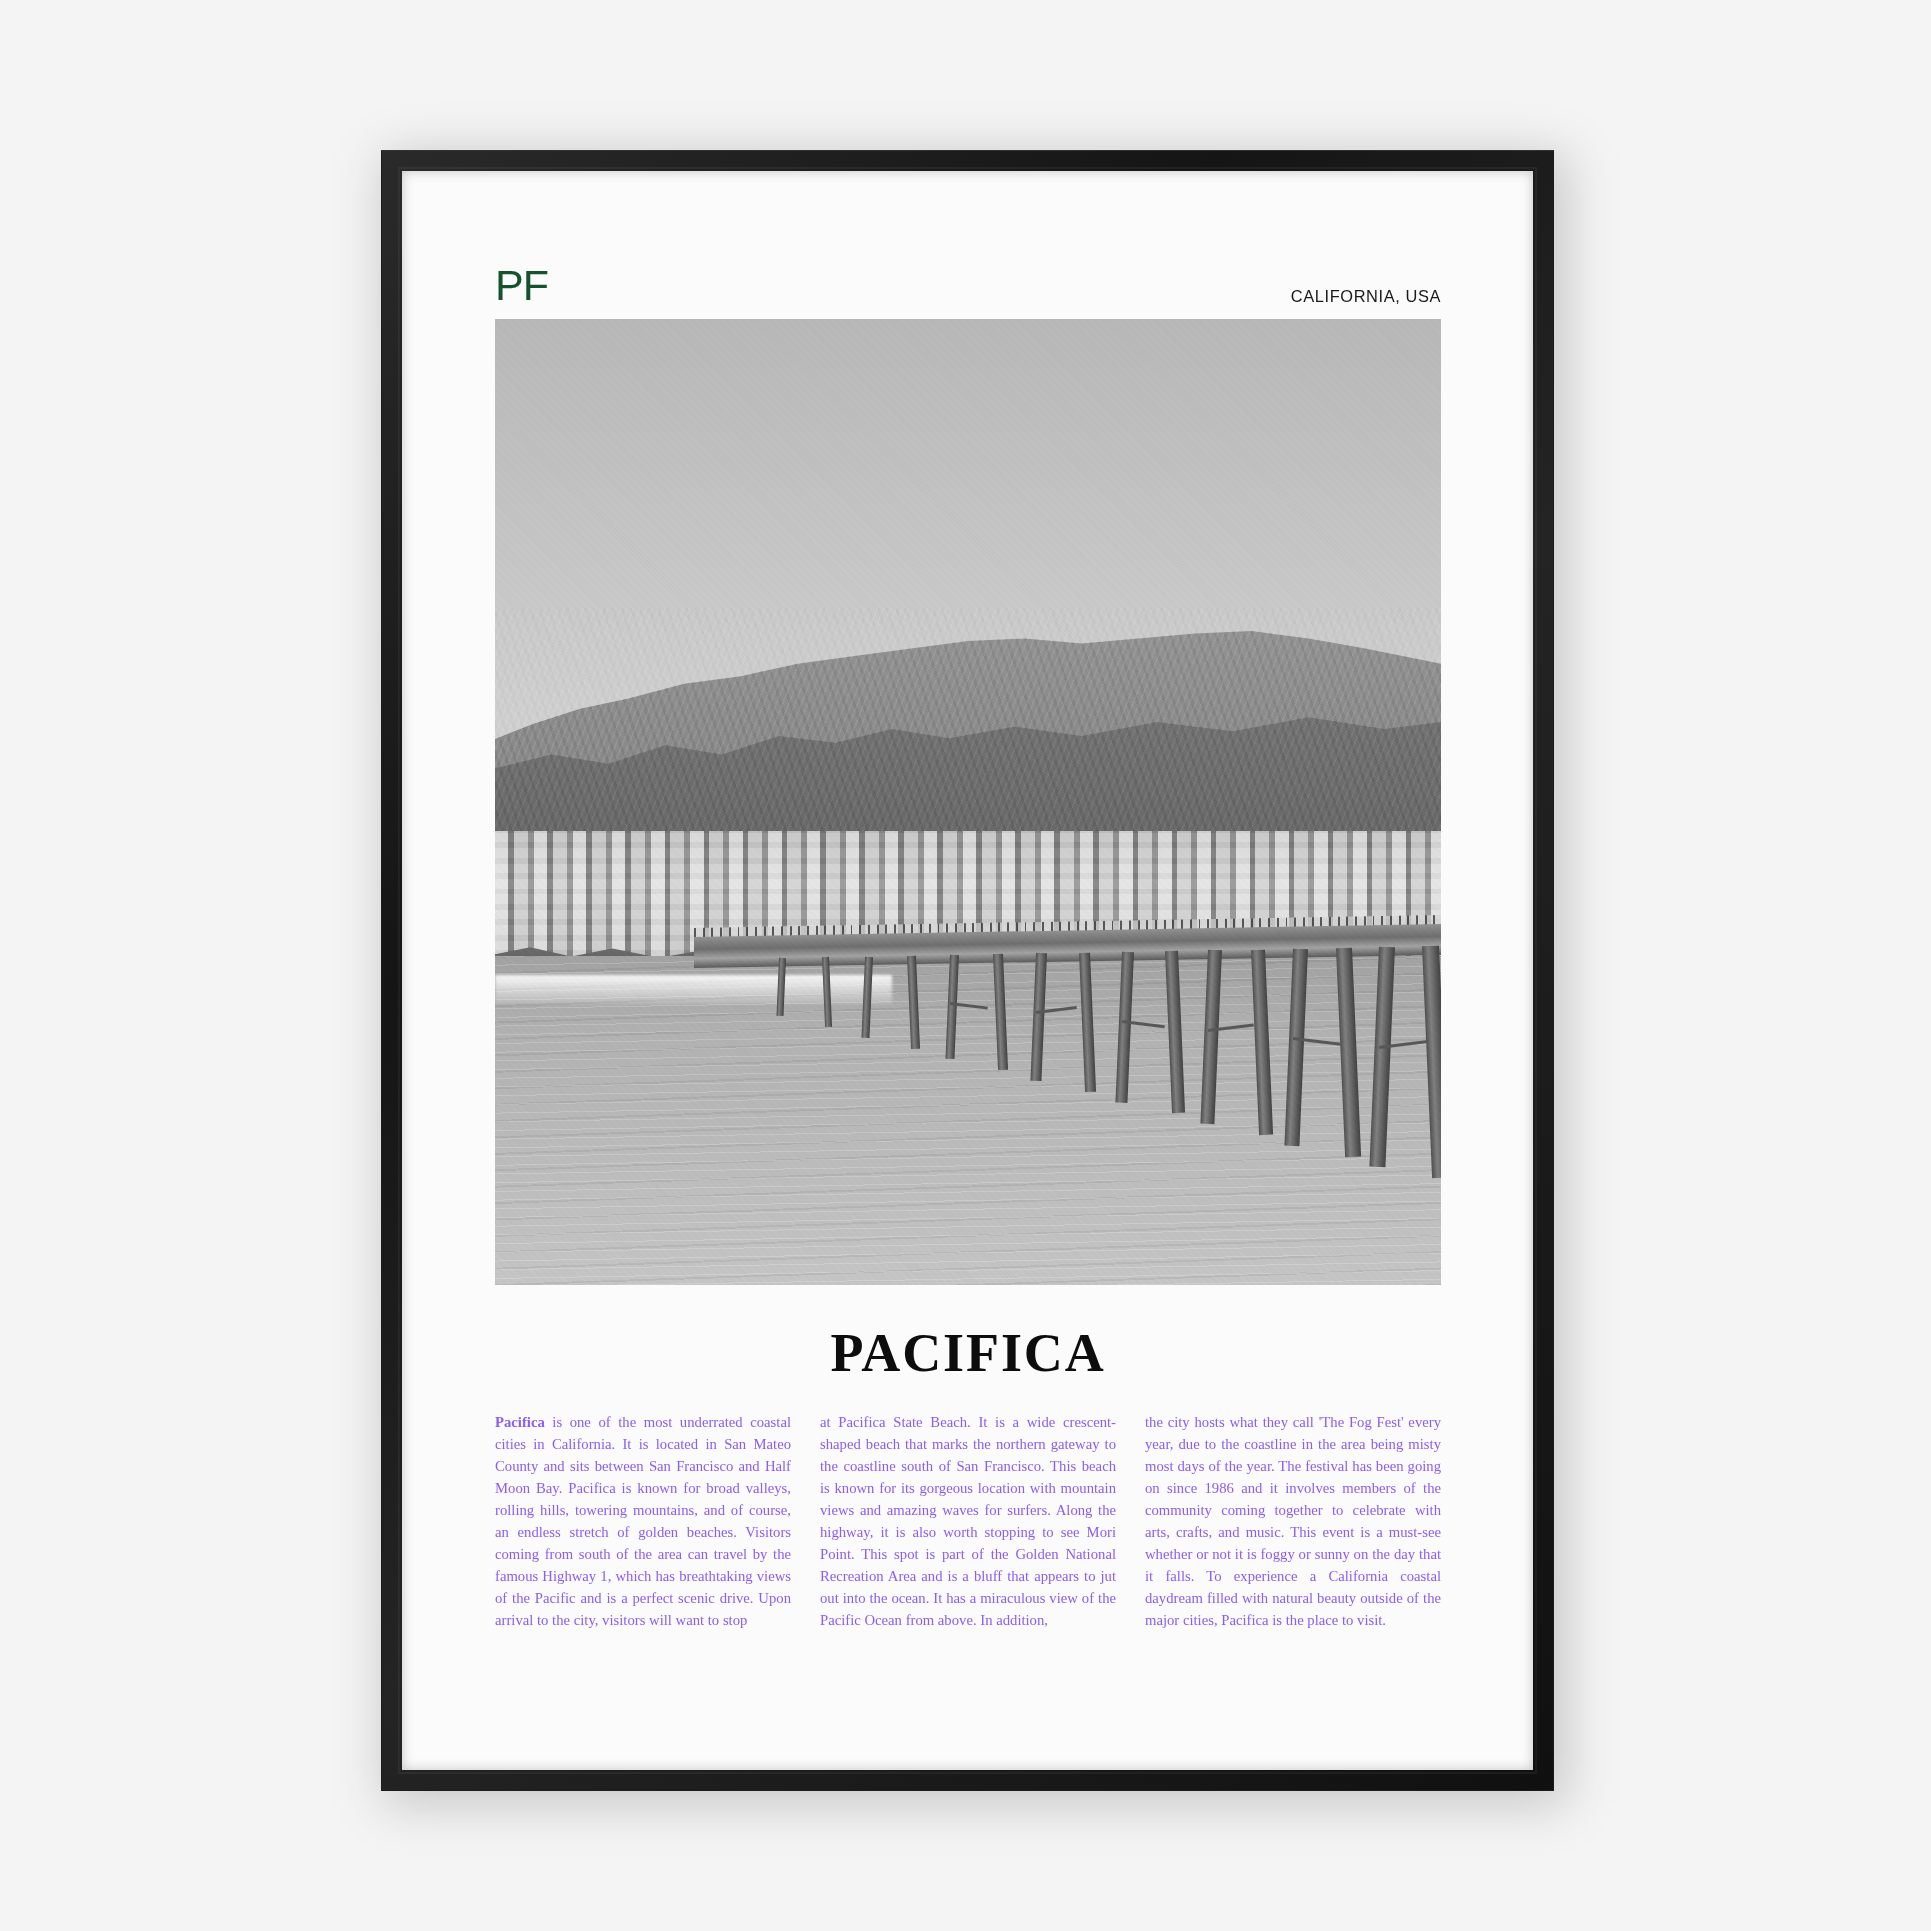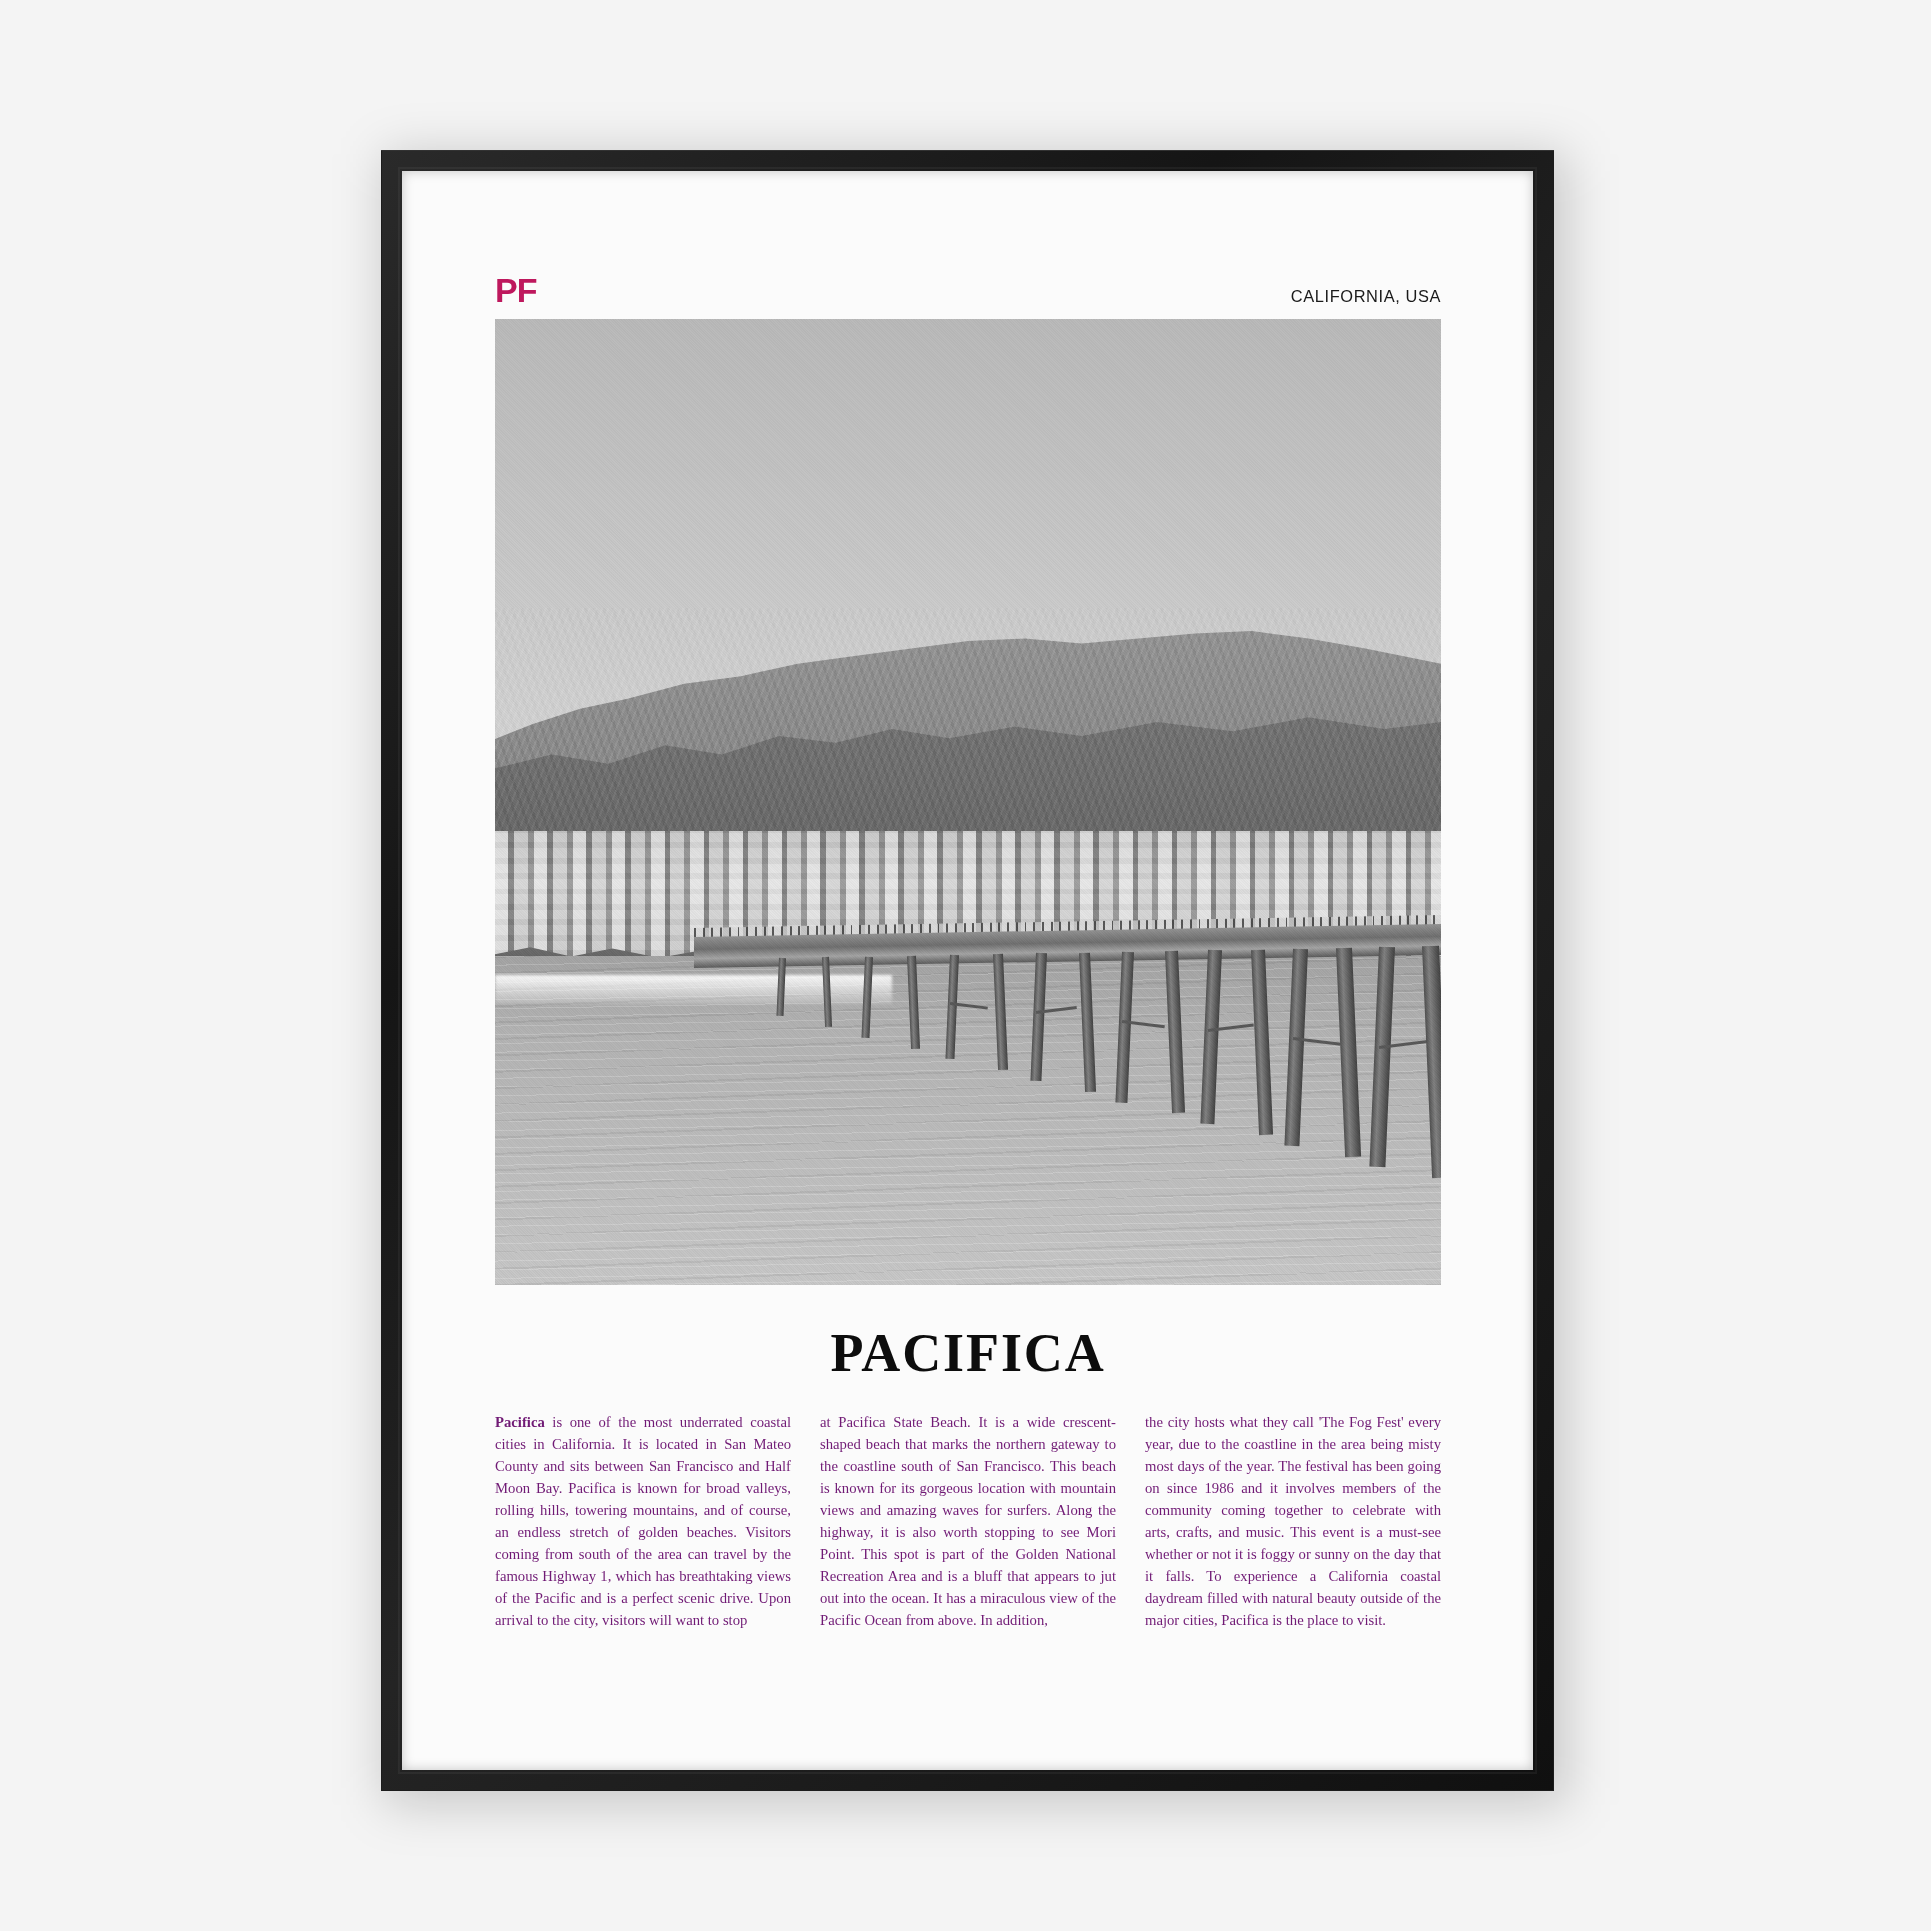--- a/index.html
+++ b/index.html
@@ -75,24 +75,24 @@
   .poster-header {
     display: flex;
     align-items: flex-end;
     justify-content: space-between;
     height: 39px;
     margin-bottom: 11.6px;
   }
 
   .brand {
     font-family: "Liberation Sans", sans-serif;
-    font-weight: bold;
-    font-size: 34px;
+    font-weight: normal;
+    font-size: 43px;
     letter-spacing: -1px;
-    color: #be185d;
+    color: #14532d;
     line-height: 1;
   }
 
   .location {
     font-family: "Liberation Sans", sans-serif;
     font-size: 16.4px;
     letter-spacing: 0.6px;
     color: #1a1a1a;
     line-height: 1;
     padding-bottom: 2.9px;
@@ -267,21 +267,21 @@
     display: flex;
     gap: 29px;
   }
 
   .col {
     flex: 1;
     font-family: "Liberation Serif", serif;
     font-size: 14.7px;
     line-height: 1.50;
     text-align: justify;
-    color: #701a75;
+    color: #8b5cf6;
     hyphens: auto;
     -webkit-hyphens: auto;
   }
 
   .col b { font-weight: bold; }
 
   
   .frame::after {
     content: "";
     position: absolute;

